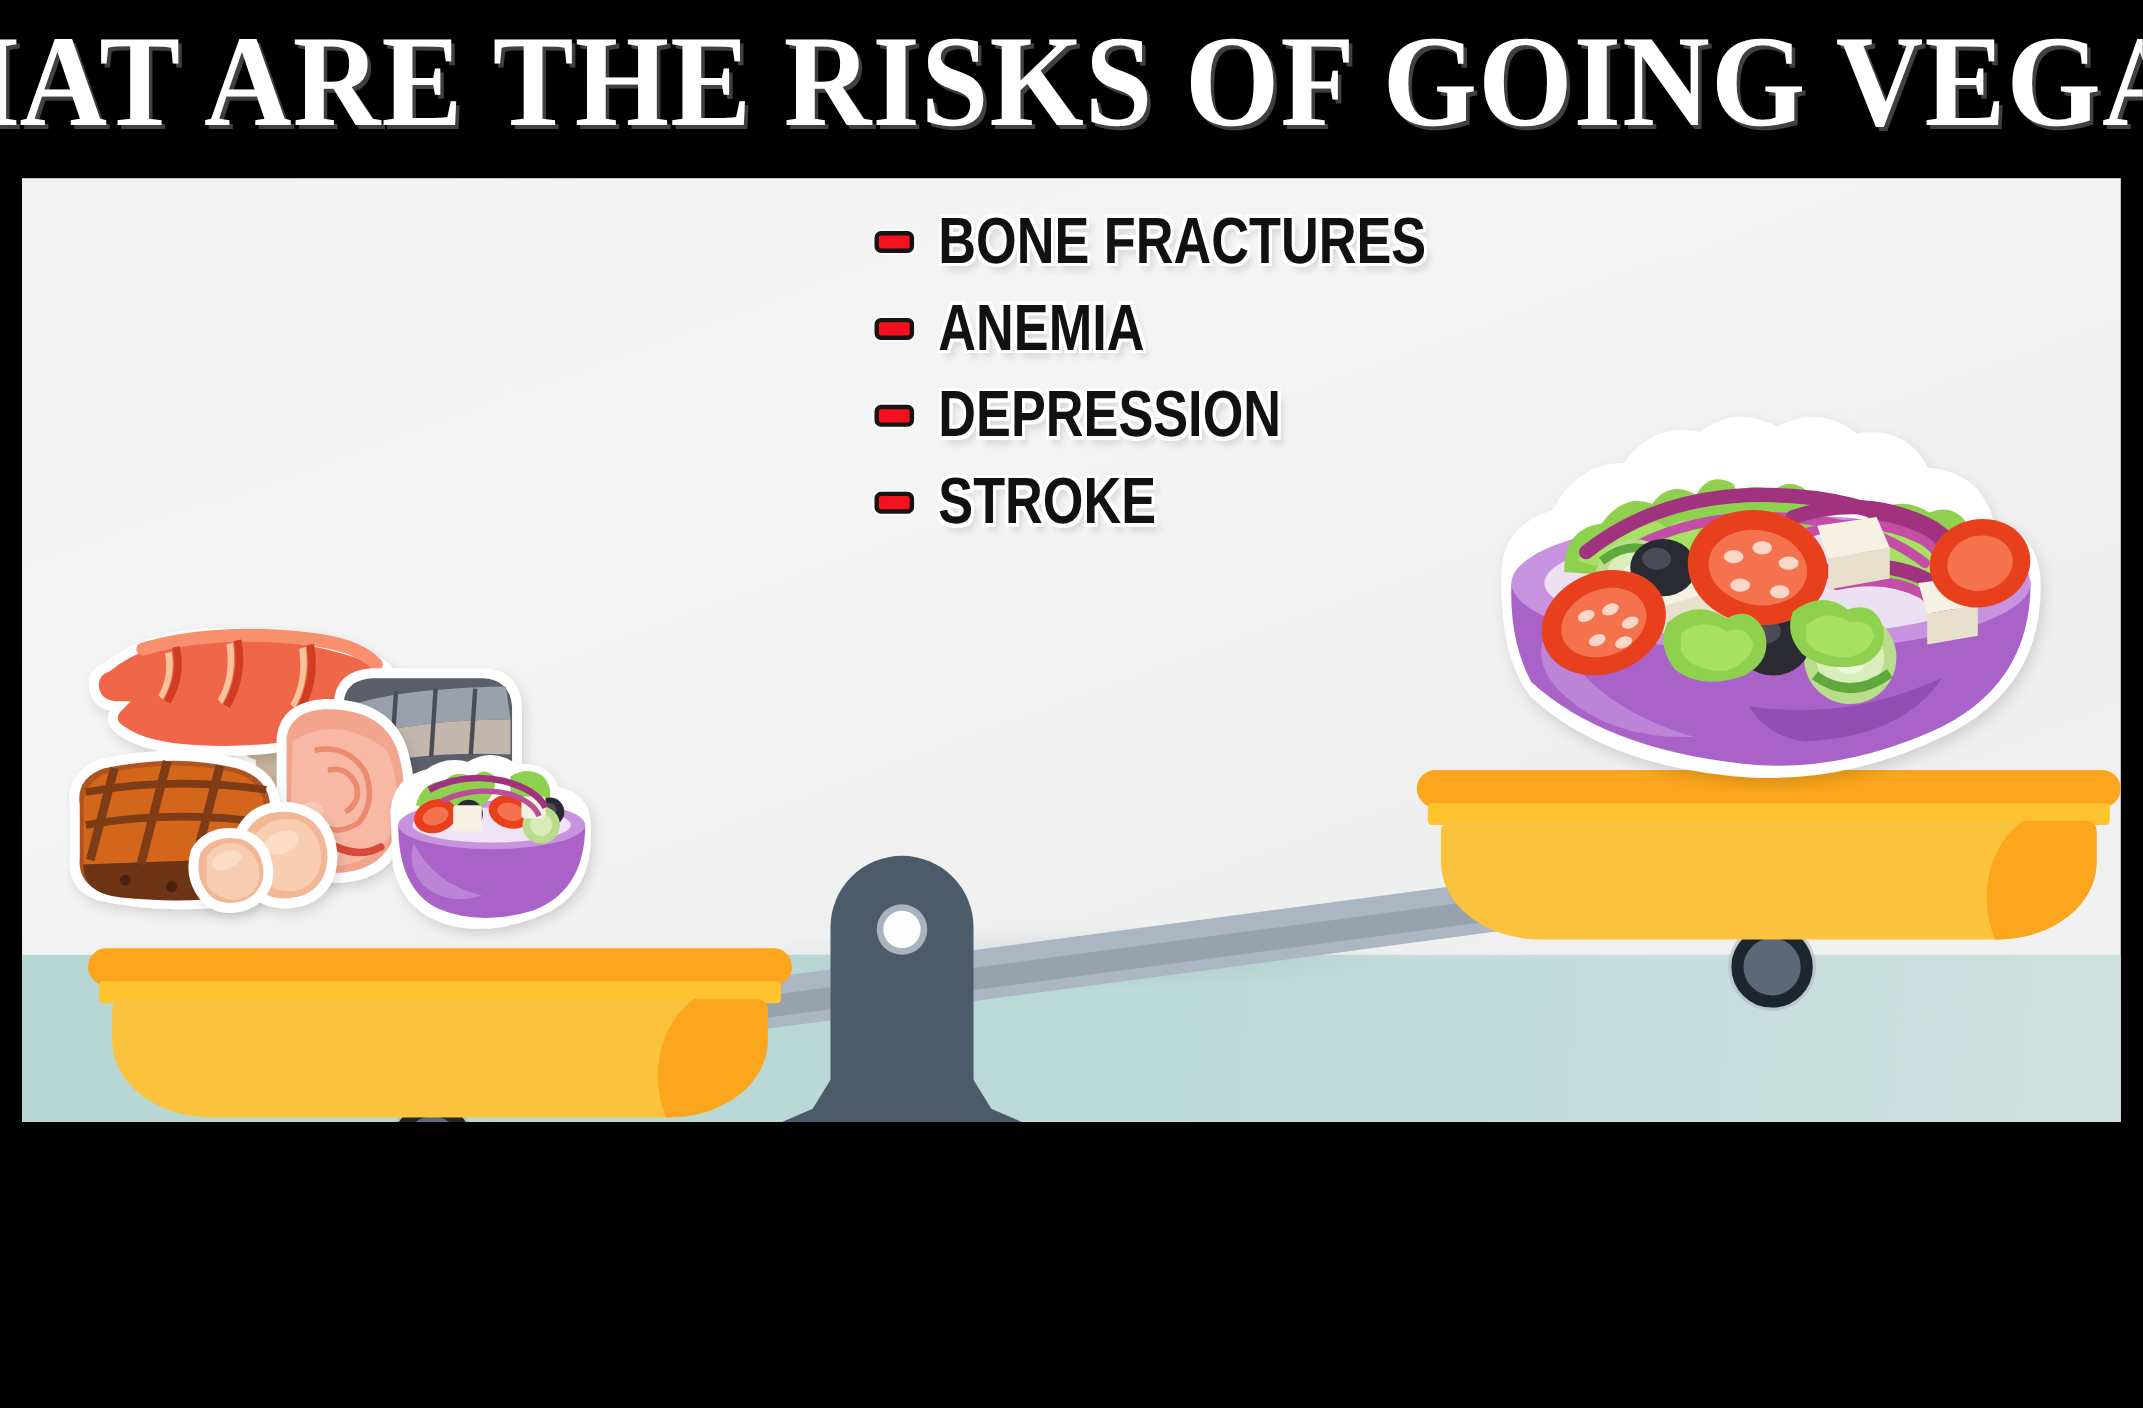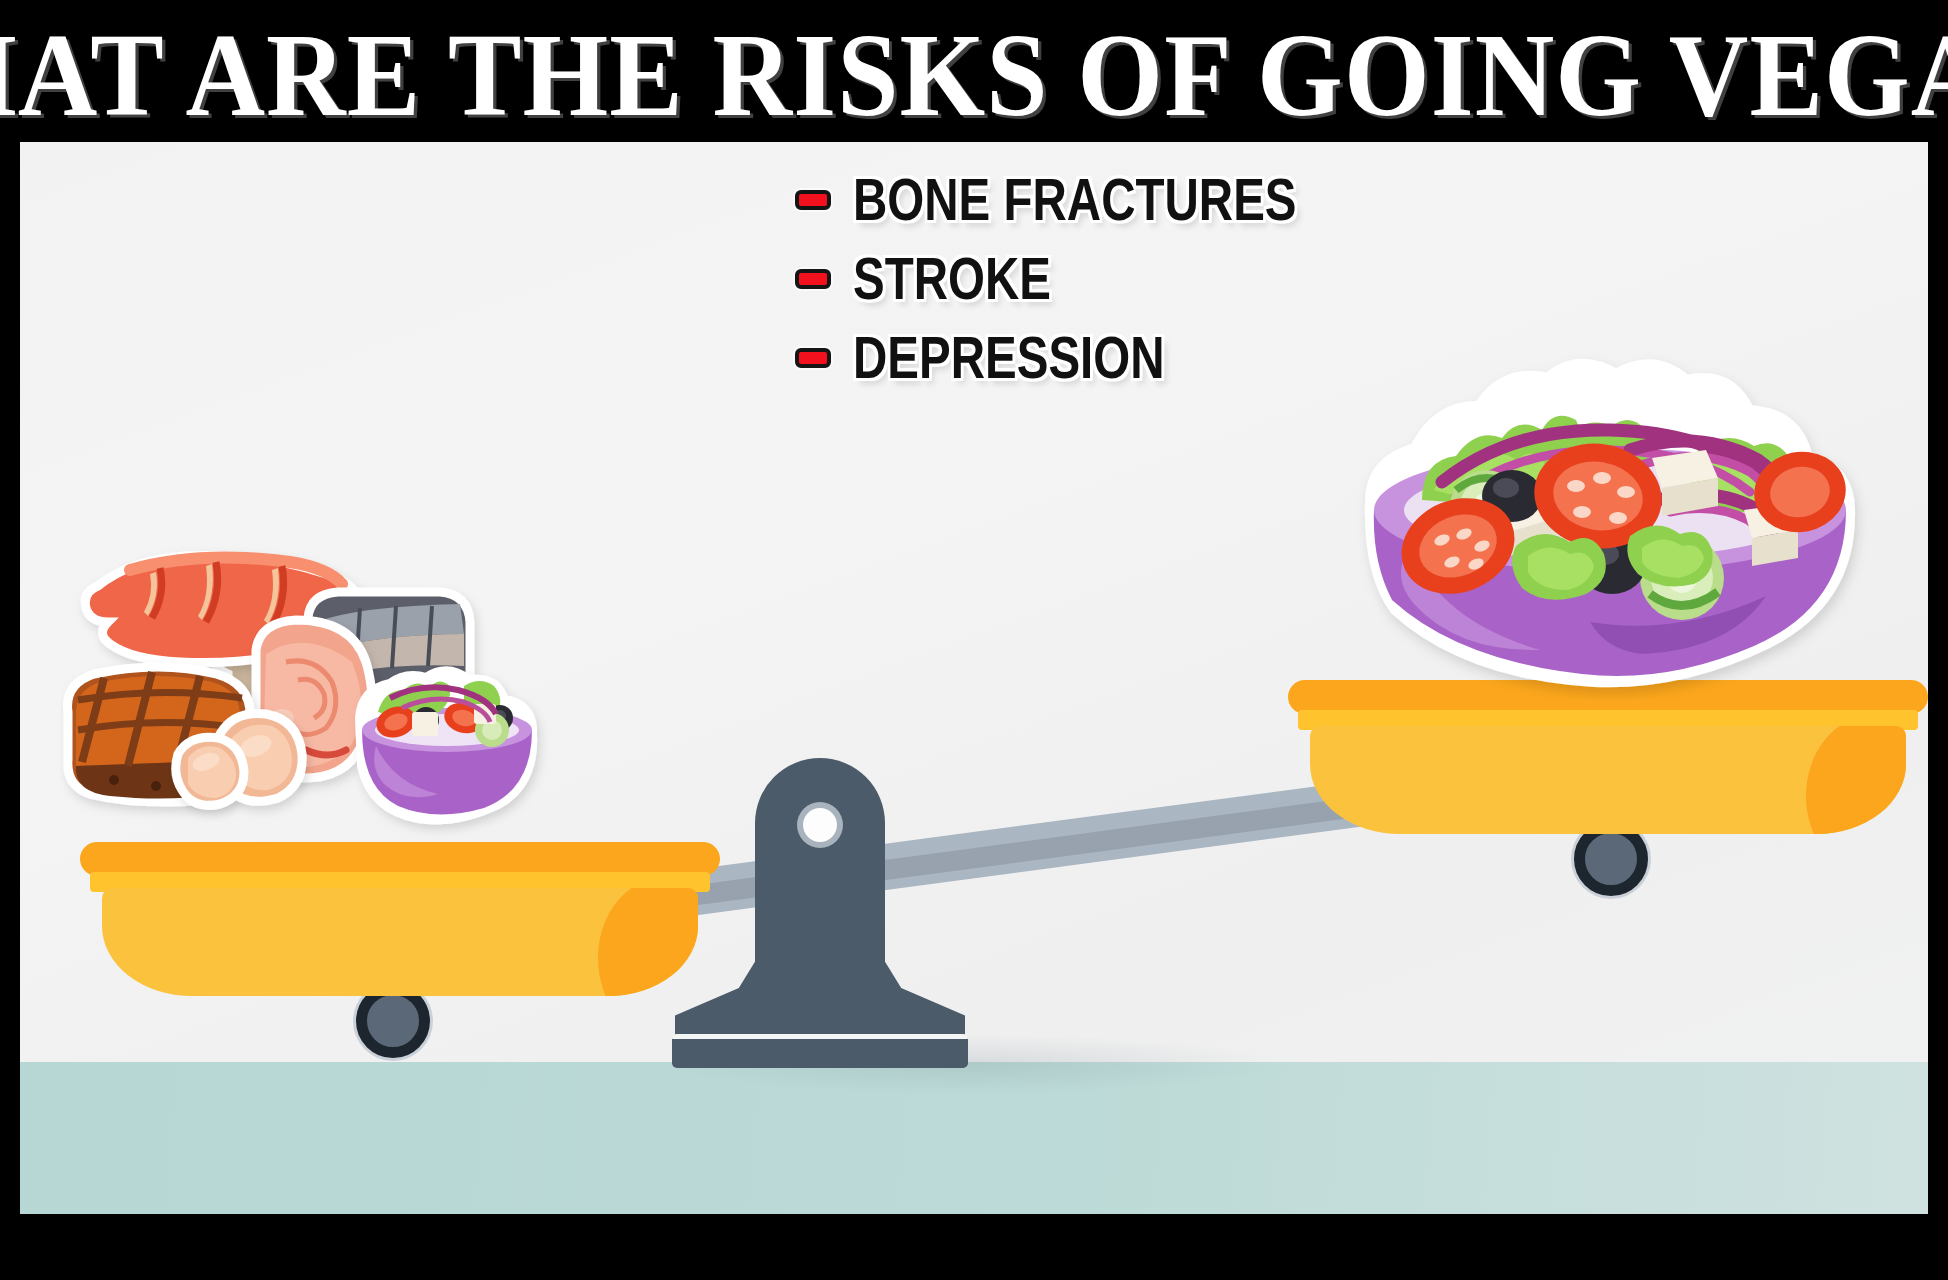--- a/index.html
+++ b/index.html
@@ -25,22 +25,22 @@
     line-height: 1;
     letter-spacing: 1px;
     white-space: nowrap;
     transform: scaleX(1.06) scaleY(1.14);
     transform-origin: center center;
     text-shadow: 3px 3px 0 rgba(255,255,255,0.25);
   }
 
   
   .canvas {
-    position: absolute; left: 20px; top: 142px;
-    width: 1908px; height: 1072px;
+    position: absolute; left: 20px; top: 162px;
+    width: 1908px; height: 858px;
     overflow: hidden;
     background: linear-gradient(160deg, #f2f2f2 0%, #f4f4f4 35%, #efefef 70%, #f1f2f2 100%);
   }
   .floor {
     position: absolute; left: 0; bottom: 0; width: 100%; height: 152px;
     background: linear-gradient(95deg, #b6d7d4 0%, #bcdad7 55%, #cfe2e0 100%);
   }
   .floor-shadow {
     position: absolute; left: 640px; bottom: 120px;
     width: 620px; height: 60px; border-radius: 50%;
@@ -403,22 +403,26 @@
       </svg>
     </div>
 
     <div class="risk-list">
       <div class="risk-item">
         <span class="risk-bullet"></span>
         <span class="risk-label">BONE FRACTURES</span>
       </div>
       <div class="risk-item">
         <span class="risk-bullet"></span>
-        <span class="risk-label">STROKE</span>
+        <span class="risk-label">ANEMIA</span>
       </div>
       <div class="risk-item">
         <span class="risk-bullet"></span>
         <span class="risk-label">DEPRESSION</span>
       </div>
+      <div class="risk-item">
+        <span class="risk-bullet"></span>
+        <span class="risk-label">STROKE</span>
+      </div>
     </div>
 
   </div>
 </div>
 
 </body></html>

